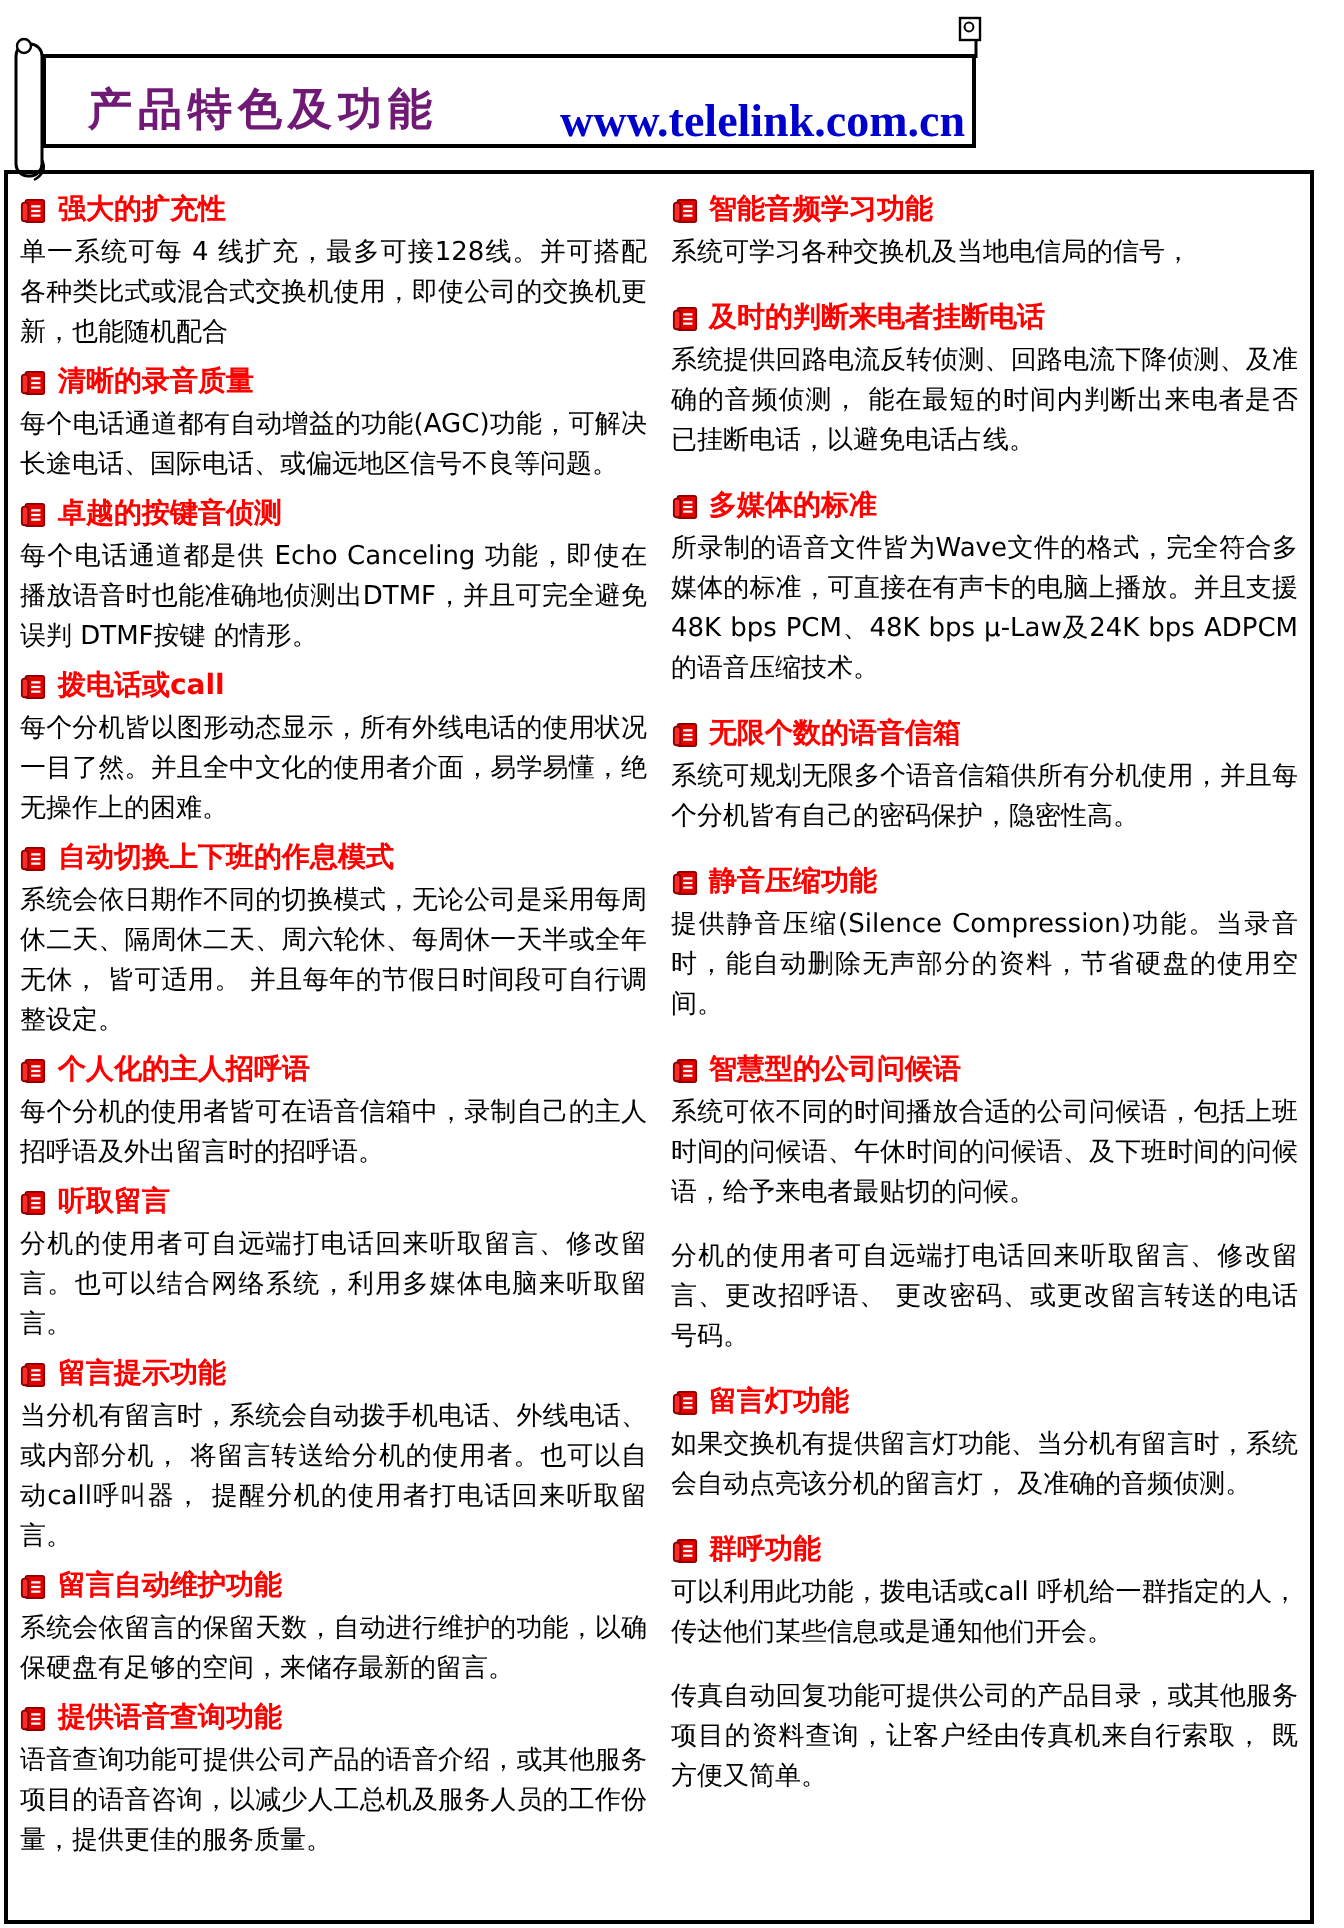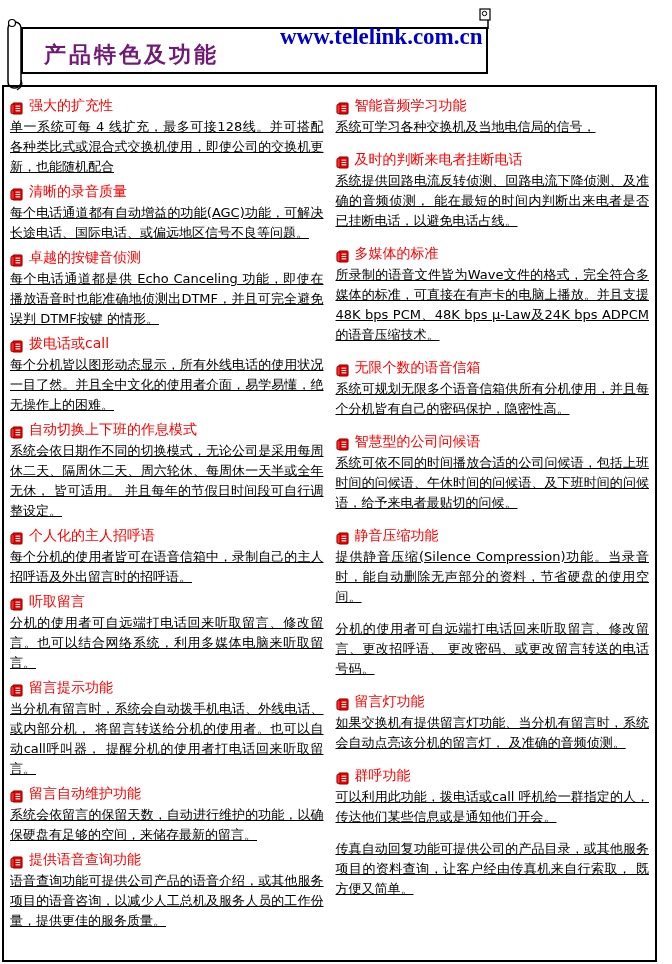--- a/index.html
+++ b/index.html
@@ -31,21 +31,21 @@
     top: 40px;
     font-size: 22px;
     font-weight: bold;
     letter-spacing: 3px;
     color: #701a75;
     white-space: nowrap;
   }
   .banner-url {
     position: absolute;
     left: 280px;
-    top: 24px;
+    top: 48px;
     font-family: "Liberation Serif", serif;
     font-size: 23px;
     font-weight: bold;
     color: #0000cc;
     white-space: nowrap;
     text-decoration: none;
   }
   
   .content {
     position: absolute;
@@ -61,37 +61,36 @@
   }
   .col {
     flex: 1 1 50%;
     min-width: 0;
   }
   .section { margin-top: 4px; }
   .col-right .section { margin-top: 12px; }
   .section:first-child { margin-top: 2px; }
   .section-heading {
     display: flex;
-    align-items: flex-end;
+    align-items: center;
     gap: 6px;
     color: #ff0000;
-    font-weight: normal;
+    font-weight: bold;
     font-size: 14px;
     line-height: 20px;
     margin: 4px 0 2px 0;
     white-space: nowrap;
   }
   .bullet { flex: 0 0 auto; }
   .section-body {
     margin: 0;
     font-size: 13px;
     line-height: 20px;
     text-align: justify;
     color: #000000;
-    text-decoration: underline;
   }
 </style>
 </head>
 <body>
 
 <div class="page">
 
   <div class="banner">
     <svg class="banner-svg" width="500" height="96" viewBox="0 0 500 96">
 
@@ -310,40 +309,40 @@
 
   <div class="section">
     <div class="section-heading">
       <svg class="bullet" width="13" height="13" viewBox="0 0 14 14">
         <rect x="3" y="1" width="10" height="12" rx="1" fill="#e60000" stroke="#8a0000" stroke-width="1"></rect>
         <rect x="1" y="2.5" width="3.5" height="10" rx="1.5" fill="#ff2a2a" stroke="#8a0000" stroke-width="1"></rect>
         <line x1="6" y1="4.5" x2="11" y2="4.5" stroke="#ffffff" stroke-width="1.2"></line>
         <line x1="6" y1="7" x2="11" y2="7" stroke="#ffffff" stroke-width="1.2"></line>
         <line x1="6" y1="9.5" x2="11" y2="9.5" stroke="#ffffff" stroke-width="1.2"></line>
       </svg>
+      <span class="heading-text">静音压缩功能</span>
+    </div>
+    <p class="section-body">提供静音压缩(Silence Compression)功能。当录音时，能自动删除无声部分的资料，节省硬盘的使用空间。</p>
+  </div>
+
+  <div class="section">
+    <div class="section-heading">
+      <svg class="bullet" width="13" height="13" viewBox="0 0 14 14">
+        <rect x="3" y="1" width="10" height="12" rx="1" fill="#e60000" stroke="#8a0000" stroke-width="1"></rect>
+        <rect x="1" y="2.5" width="3.5" height="10" rx="1.5" fill="#ff2a2a" stroke="#8a0000" stroke-width="1"></rect>
+        <line x1="6" y1="4.5" x2="11" y2="4.5" stroke="#ffffff" stroke-width="1.2"></line>
+        <line x1="6" y1="7" x2="11" y2="7" stroke="#ffffff" stroke-width="1.2"></line>
+        <line x1="6" y1="9.5" x2="11" y2="9.5" stroke="#ffffff" stroke-width="1.2"></line>
+      </svg>
       <span class="heading-text">智慧型的公司问候语</span>
     </div>
     <p class="section-body">系统可依不同的时间播放合适的公司问候语，包括上班时间的问候语、午休时间的问候语、及下班时间的问候语，给予来电者最贴切的问候。</p>
   </div>
 
   <div class="section">
-    <div class="section-heading">
-      <svg class="bullet" width="13" height="13" viewBox="0 0 14 14">
-        <rect x="3" y="1" width="10" height="12" rx="1" fill="#e60000" stroke="#8a0000" stroke-width="1"></rect>
-        <rect x="1" y="2.5" width="3.5" height="10" rx="1.5" fill="#ff2a2a" stroke="#8a0000" stroke-width="1"></rect>
-        <line x1="6" y1="4.5" x2="11" y2="4.5" stroke="#ffffff" stroke-width="1.2"></line>
-        <line x1="6" y1="7" x2="11" y2="7" stroke="#ffffff" stroke-width="1.2"></line>
-        <line x1="6" y1="9.5" x2="11" y2="9.5" stroke="#ffffff" stroke-width="1.2"></line>
-      </svg>
-      <span class="heading-text">静音压缩功能</span>
-    </div>
-    <p class="section-body">提供静音压缩(Silence Compression)功能。当录音时，能自动删除无声部分的资料，节省硬盘的使用空间。</p>
-  </div>
-
-  <div class="section">
     <p class="section-body">分机的使用者可自远端打电话回来听取留言、修改留言、更改招呼语、 更改密码、或更改留言转送的电话号码。</p>
   </div>
 
   <div class="section">
     <div class="section-heading">
       <svg class="bullet" width="13" height="13" viewBox="0 0 14 14">
         <rect x="3" y="1" width="10" height="12" rx="1" fill="#e60000" stroke="#8a0000" stroke-width="1"></rect>
         <rect x="1" y="2.5" width="3.5" height="10" rx="1.5" fill="#ff2a2a" stroke="#8a0000" stroke-width="1"></rect>
         <line x1="6" y1="4.5" x2="11" y2="4.5" stroke="#ffffff" stroke-width="1.2"></line>
         <line x1="6" y1="7" x2="11" y2="7" stroke="#ffffff" stroke-width="1.2"></line>

